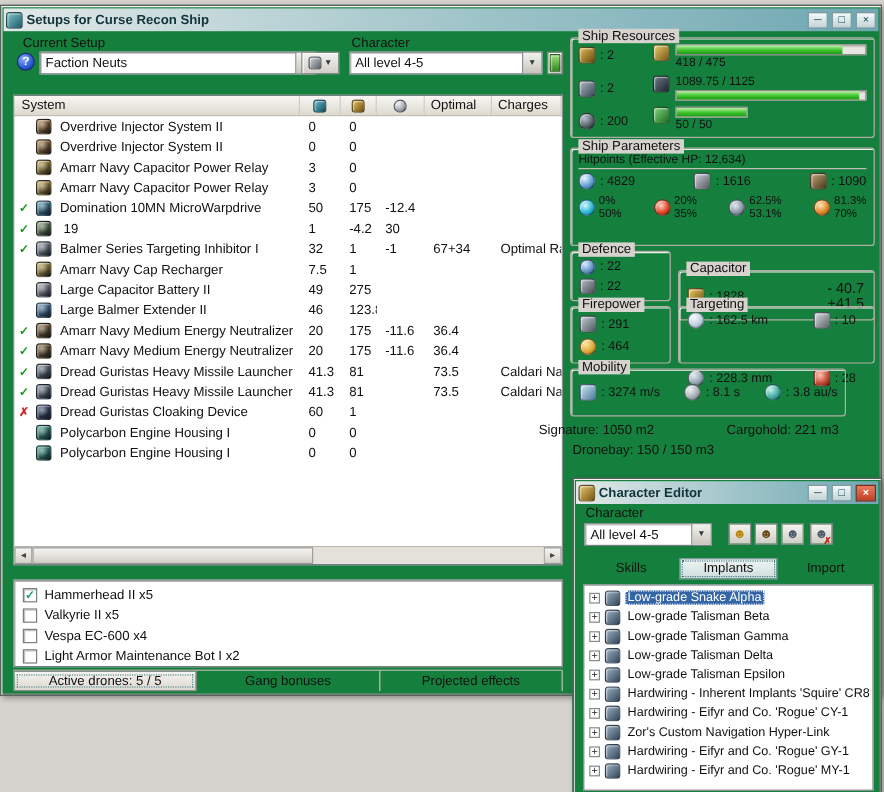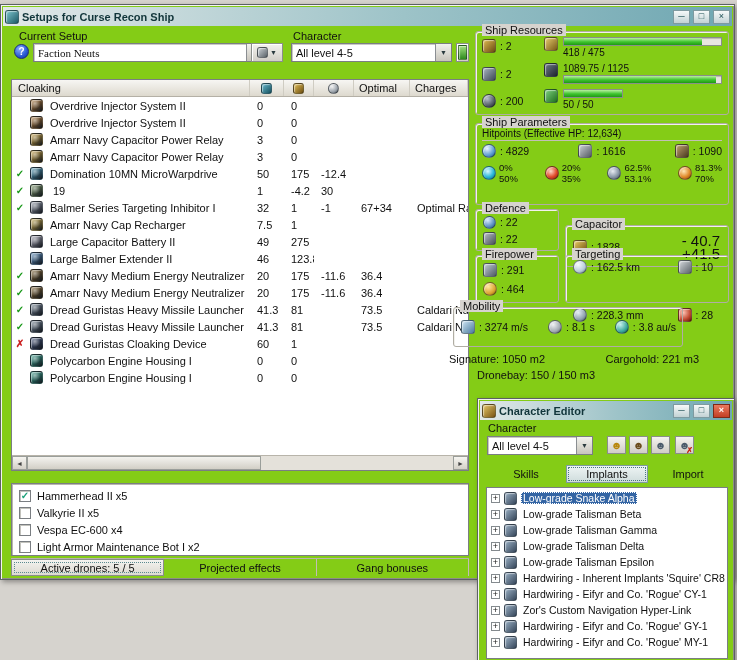--- a/index.html
+++ b/index.html
@@ -1,21 +1,21 @@
 <!DOCTYPE html>
 <html style="--titlebar_start: #e2e8e8; --titlebar_end: #6fa7b2; --progress_green: #3ec42e; --selection_blue: #3465a4; --check_green: #189818; --offline_red: #cc2222; --help_blue: #2a5ad4;"><head>
 <meta charset="utf-8">
 <style>
   *{box-sizing:border-box;}
   html,body{margin:0;padding:0;}
   body{position:relative;width:737px;height:660px;overflow:hidden;background:#d6d3ce;
        font-family:"Liberation Sans",sans-serif;font-size:11px;color:#101010;}
 
   
-  .win{position:absolute;background:#84cc16;border:1px solid #5c6164;
+  .win{position:absolute;background:#15803d;border:1px solid #5c6164;
        box-shadow:inset 1px 1px 0 #f4f4f0,inset -1px -1px 0 #8e8e86,2px 2px 5px rgba(0,0,0,.35);}
   .tbar{height:19px;margin:2px;display:flex;align-items:center;gap:3px;padding:0 2px;
         background:linear-gradient(90deg,var(--titlebar_start),#9dc3c8 55%,var(--titlebar_end));}
   .ttl{flex:1;font-weight:bold;font-size:11px;color:#11353a;white-space:nowrap;overflow:hidden;}
   .appicon{width:14px;height:14px;border-radius:2px;flex:0 0 auto;}
   .wbtn{width:17px;height:14px;display:inline-flex;align-items:center;justify-content:center;
         font-size:9px;line-height:1;color:#184a50;background:linear-gradient(#f6f9f9,#c2d2d4);
         border:1px solid #7e9aa0;cursor:default;flex:0 0 auto;}
   .wbtn.red{background:linear-gradient(#ea7a5e,#c23f24);border-color:#7e2a16;color:#fff;font-weight:bold;}
 
@@ -115,21 +115,21 @@
 
   .sp-wrap{position:absolute;left:6px;right:6px;top:4px;bottom:4px;}
   .sp-title{font-size:10px;border-bottom:1px solid #c2bfb6;padding-bottom:1px;}
   .hp-row{display:flex;justify-content:space-between;margin:3px 0 4px;}
   .res-cells{display:flex;justify-content:space-between;}
   .rescell{display:flex;align-items:center;gap:3px;}
   .rpct{display:flex;flex-direction:column;font-size:9.5px;line-height:11px;}
 
   .vstack{position:absolute;left:7px;right:6px;top:4px;bottom:3px;display:flex;flex-direction:column;justify-content:space-around;}
   .cap-wrap{position:absolute;left:7px;right:8px;top:4px;bottom:3px;display:flex;align-items:center;justify-content:space-between;}
-  .cap-right{text-align:right;font-size:15px;line-height:13px;}
+  .cap-right{text-align:right;font-size:12px;line-height:13px;}
   .tgrid{position:absolute;left:7px;right:4px;top:4px;bottom:3px;display:grid;grid-template-columns:1fr 74px;align-items:center;gap:34px;}
   .mob-wrap{position:absolute;left:7px;right:6px;top:0;bottom:0;display:flex;align-items:center;justify-content:space-between;}
   .sumline{position:absolute;display:flex;white-space:nowrap;}
 
   
   .tool{position:absolute;width:19px;height:18px;display:flex;align-items:center;justify-content:center;
         background:linear-gradient(#f4f3ef,#d0cdc6);border:1px solid #8a8e8a;font-size:11px;line-height:1;}
   .tool .ovr{position:absolute;right:0;bottom:-2px;font-size:8px;color:#c42210;font-weight:bold;}
   .ce-tabs{position:absolute;display:flex;height:18px;}
   .cetab{flex:1;display:flex;align-items:center;justify-content:center;}
@@ -147,41 +147,41 @@
   <div class="tbar">
     <span class="appicon tile i-app"></span>
     <span class="ttl">Setups for Curse Recon Ship</span>
     <span class="wbtn">─</span>
     <span class="wbtn">□</span>
     <span class="wbtn">×</span>
   </div>
 
   <span class="lbl" style="left:18px;top:25px;">Current Setup</span>
   <span class="help" style="left:13px;top:39px;">?</span>
-  <div class="combo" style="left:32px;top:38px;width:230px;font-family:Liberation Serif, serif;">
+  <div class="combo" style="left:32px;top:38px;width:230px;">
     <span class="cval">Faction Neuts</span>
     <span class="cbtn">▼</span>
   </div>
   <div class="btnish" style="left:250px;top:38px;width:32px;height:19px;">
     <span class="tile sm i-wrench"></span>
     <span style="font-size:7px;color:#2a3a3e;">▼</span>
   </div>
 
   <span class="lbl" style="left:292px;top:25px;">Character</span>
   <div class="combo" style="left:290px;top:38px;width:161px;">
     <span class="cval">All level 4-5</span>
     <span class="cbtn">▼</span>
   </div>
   <div class="btnish" style="left:455px;top:38px;width:13px;height:19px;padding:0;">
     <span class="tile i-greendoc" style="width:9px;height:15px;border-radius:1px;"></span>
   </div>
 
   <div class="panel" style="left:10px;top:74px;width:458px;height:392px;">
     <div class="mhdr">
-      <span class="hname">Cloaking</span>
+      <span class="hname">System</span>
       <span>
           <span class="tile sm i-colcpu"></span>
         </span>
       <span>
           <span class="tile sm i-colpg"></span>
         </span>
       <span>
           <span class="tile sm round i-colcap"></span>
         </span>
       <span class="htext">Optimal</span>
@@ -383,22 +383,22 @@
         </div>
         <div class="drow">
           <span class="cb"></span>
           <span>Light Armor Maintenance Bot I x2</span>
         </div>
       </div>
   </div>
 
   <div class="btabs" style="left:10px;top:553px;width:458px;">
       <div class="btab act">Active drones: 5 / 5</div>
+      <div class="btab">Gang bonuses</div>
       <div class="btab">Projected effects</div>
-      <div class="btab">Gang bonuses</div>
     </div>
 
   <div class="grp" style="left:474px;top:26px;width:254px;height:84px;">
     <span class="glbl">Ship Resources</span>
     <div class="res-wrap">
       <div class="res-left">
         <div class="sline">
             <span class="tile i-turret"></span>
             <span>: 2</span>
           </div>
@@ -551,21 +551,21 @@
           <span class="tile round i-scanres"></span>
           <span>: 228.3 mm</span>
         </div>
       <div class="sline">
           <span class="tile i-sensor"></span>
           <span>: 28</span>
         </div>
     </div>
   </div>
 
-  <div class="grp" style="left:452px;top:302px;width:230px;height:40px;">
+  <div class="grp" style="left:474px;top:302px;width:230px;height:40px;">
     <span class="glbl">Mobility</span>
     <div class="mob-wrap">
       <div class="sline">
           <span class="tile i-speed"></span>
           <span>: 3274 m/s</span>
         </div>
       <div class="sline">
           <span class="tile round i-align"></span>
           <span>: 8.1 s</span>
         </div>

